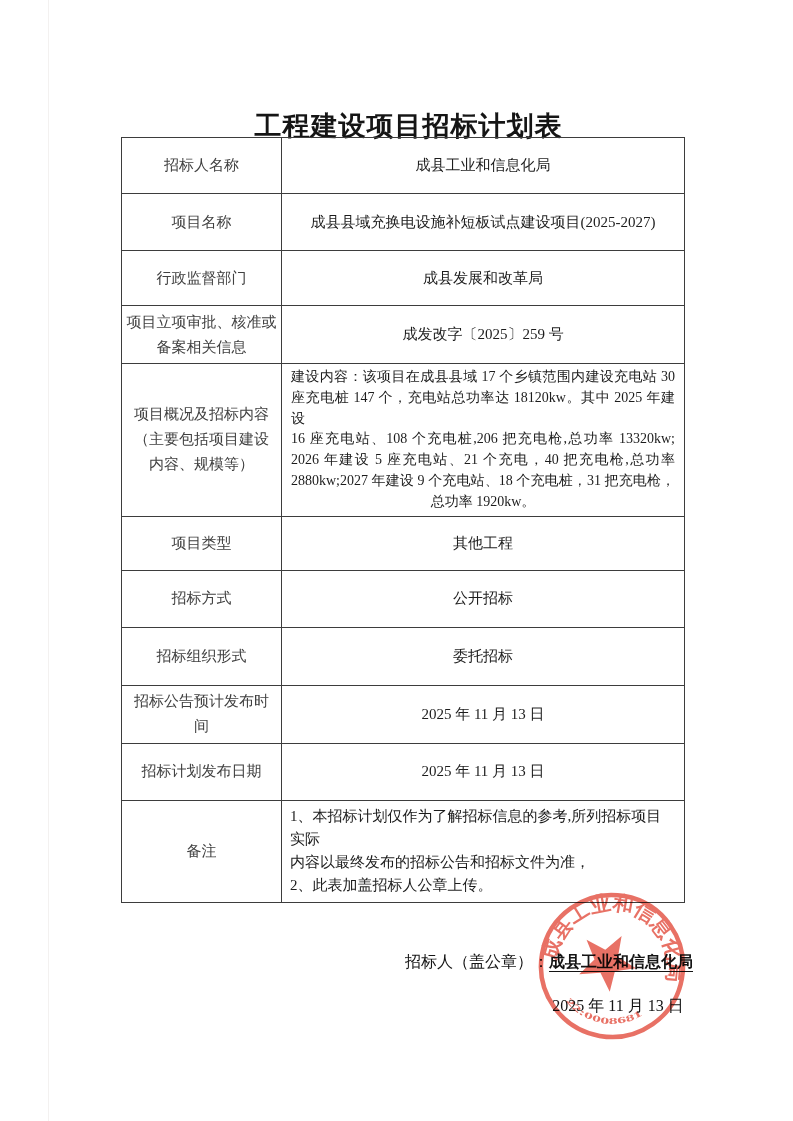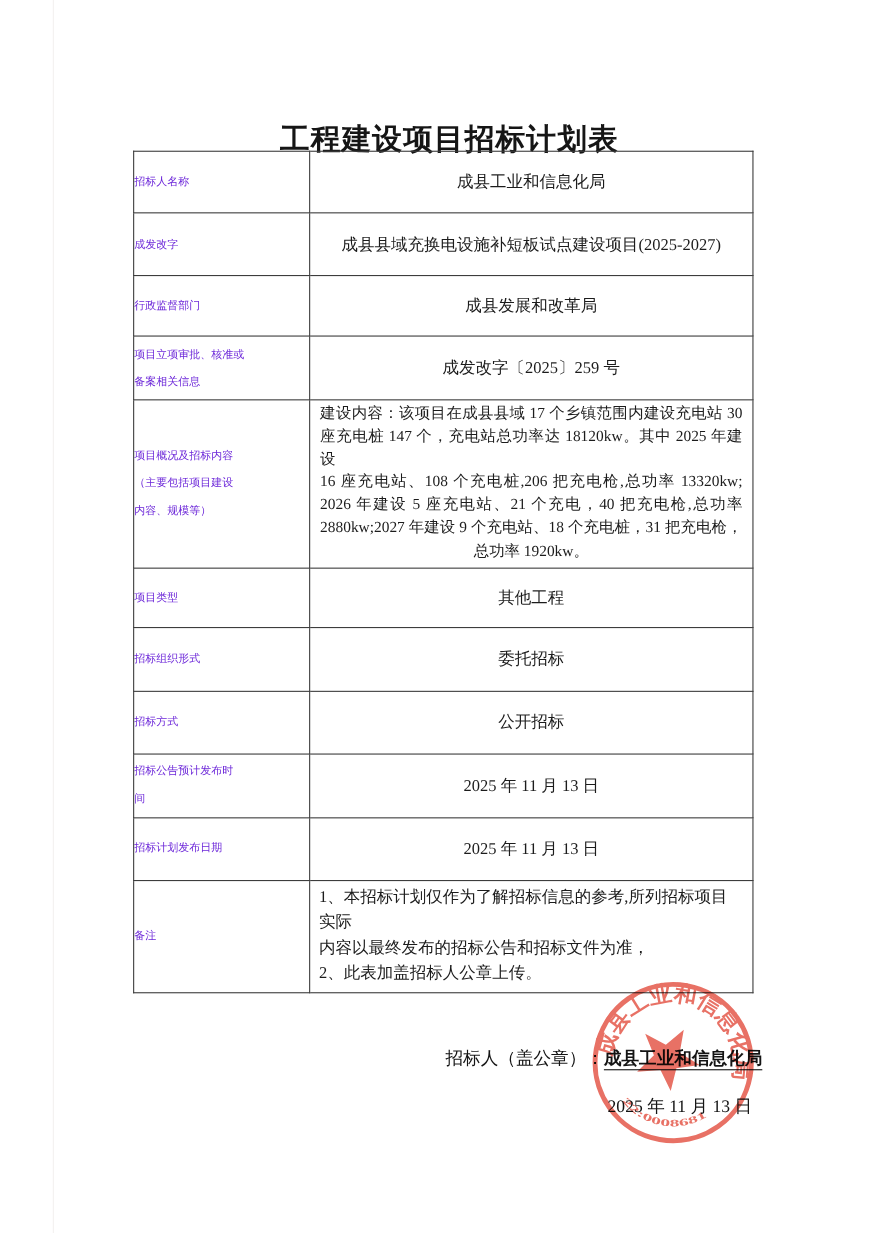--- a/index.html
+++ b/index.html
@@ -12,21 +12,21 @@
     position:absolute;top:96px;left:0;width:100%;margin:12px;text-align:center;
     font-size:27px;font-weight:bold;letter-spacing:1px;color:#151515;
   }
   table.plan-table{
     position:absolute;left:121px;top:137px;width:563px;
     border-collapse:collapse;table-layout:fixed;
   }
   col.c1{width:160px;} col.c2{width:403px;}
   .plan-table td{border:1.5px solid #3d3d3d;vertical-align:middle;padding:0;}
   td.lbl{
-    font-size:10px;line-height:25px;white-space:pre-line;color:#6d28d9;
+    text-align:center;font-size:15px;line-height:25px;white-space:pre-line;color:#404040;
   }
   td.val{text-align:center;font-size:15px;color:#1c1c1c;}
   td.desc{padding:3px 9px;vertical-align:middle;}
   .desc-line{
     font-size:14px;line-height:20.8px;color:#1c1c1c;
     text-align:justify;text-align-last:justify;
   }
   .desc-line.lastline{text-align-last:center;}
   td.remark{padding:2px 8px;text-align:left;vertical-align:middle;margin-top:44px;}
   .remark-line{
@@ -51,21 +51,21 @@
     <colgroup>
         <col class="c1">
         <col class="c2">
       </colgroup>
     <tbody>
       <tr style="height:56px">
         <td class="lbl">招标人名称</td>
         <td class="val">成县工业和信息化局</td>
       </tr>
       <tr style="height:57px">
-        <td class="lbl">成发改字</td>
+        <td class="lbl">项目名称</td>
         <td class="val">成县县域充换电设施补短板试点建设项目(2025-2027)</td>
       </tr>
       <tr style="height:55px">
         <td class="lbl">行政监督部门</td>
         <td class="val">成县发展和改革局</td>
       </tr>
       <tr style="height:58px">
         <td class="lbl">项目立项审批、核准或
 备案相关信息</td>
         <td class="val">成发改字〔2025〕259 号</td>
@@ -80,27 +80,27 @@
           <div class="desc-line">16 座充电站、108 个充电桩,206 把充电枪,总功率 13320kw;</div>
           <div class="desc-line">2026 年建设 5 座充电站、21 个充电，40 把充电枪,总功率</div>
           <div class="desc-line">2880kw;2027 年建设 9 个充电站、18 个充电桩，31 把充电枪，</div>
           <div class="desc-line lastline">总功率 1920kw。</div>
         </td>
       </tr>
       <tr style="height:54px">
         <td class="lbl">项目类型</td>
         <td class="val">其他工程</td>
       </tr>
+      <tr style="height:57px">
+        <td class="lbl">招标方式</td>
+        <td class="val">公开招标</td>
+      </tr>
       <tr style="height:58px">
         <td class="lbl">招标组织形式</td>
         <td class="val">委托招标</td>
-      </tr>
-      <tr style="height:57px">
-        <td class="lbl">招标方式</td>
-        <td class="val">公开招标</td>
       </tr>
       <tr style="height:58px">
         <td class="lbl">招标公告预计发布时
 间</td>
         <td class="val">2025 年 11 月 13 日</td>
       </tr>
       <tr style="height:57px">
         <td class="lbl">招标计划发布日期</td>
         <td class="val">2025 年 11 月 13 日</td>
       </tr>

